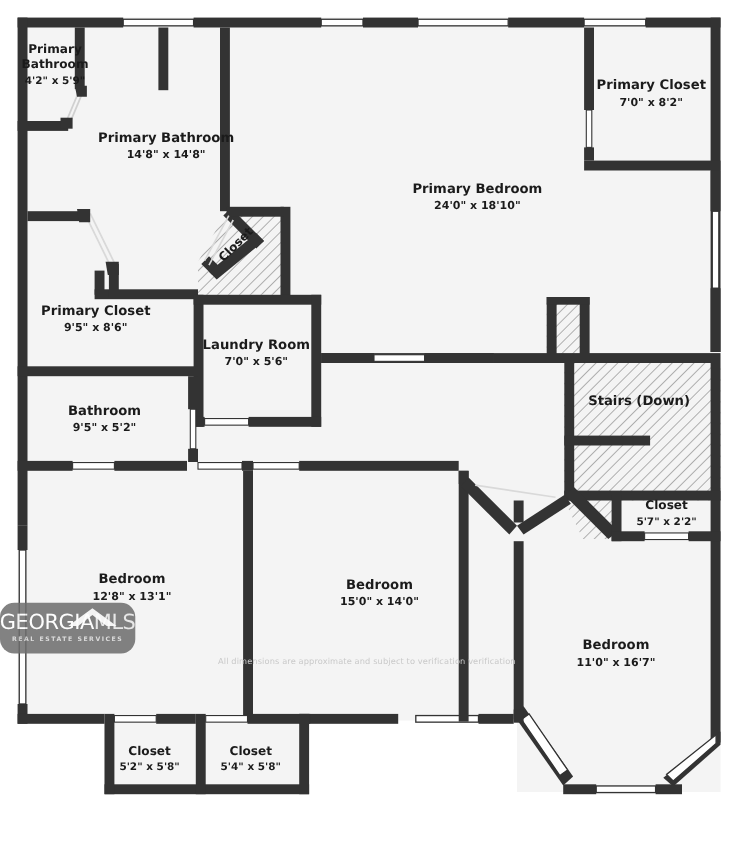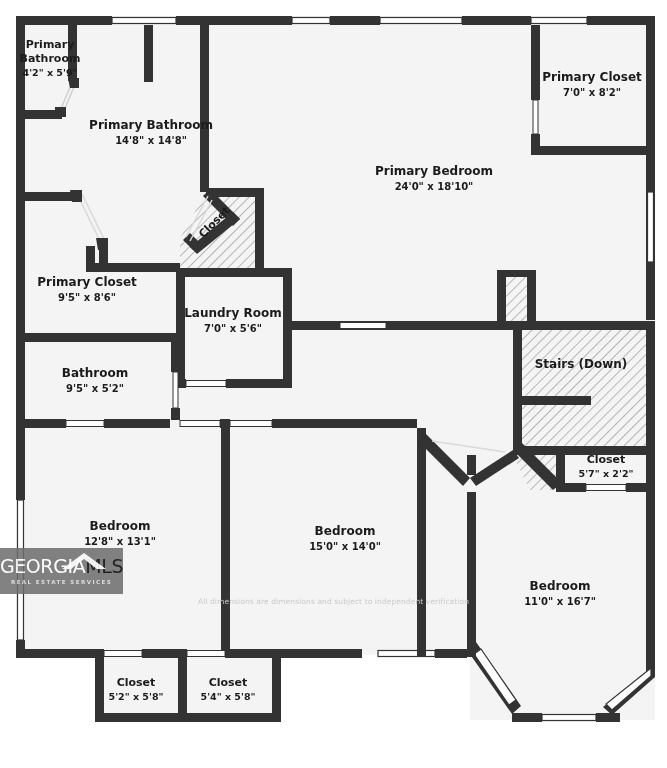--- a/index.html
+++ b/index.html
@@ -55,38 +55,39 @@
     bottom: 18px;
     width: 123px;
     height: 46px;
     background: #6e6e6e;
     opacity: 0.86;
     display: flex;
     flex-direction: column;
     align-items: center;
     justify-content: center;
     overflow: hidden;
+    border-radius: 13px;
   }
   .wm-row {
     display: flex;
     align-items: baseline;
     line-height: 1;
   }
   .wm-georgia {
     font-family: "DejaVu Sans", "Liberation Sans", sans-serif;
     font-size: 19px;
     font-weight: 400;
     color: #ffffff;
     letter-spacing: -0.4px;
   }
   .wm-mls {
     font-family: "DejaVu Sans", "Liberation Sans", sans-serif;
     font-size: 19px;
     font-weight: 400;
-    color: #000000;
+    color: #e5e5e5;
     letter-spacing: -0.4px;
   }
   .wm-sub {
     font-family: "DejaVu Sans", "Liberation Sans", sans-serif;
     font-size: 5.6px;
     font-weight: 700;
     color: #d8d8d8;
     letter-spacing: 1.4px;
     margin-top: 3px;
   }
@@ -407,15 +408,15 @@
     <svg class="wm-roof" viewBox="0 0 46 18">
       <polygon points="23,1 45,17 36,17 23,7 10,17 1,17" fill="#ffffff" opacity="0.92"></polygon>
     </svg>
     <div class="wm-row">
       <span class="wm-georgia">GEORGIA</span>
       <span class="wm-mls">MLS</span>
     </div>
     <div class="wm-sub">REAL ESTATE SERVICES</div>
   </div>
 
-  <div class="disclaimer">All dimensions are dimensions and subject to independent verification</div>
+  <div class="disclaimer">All dimensions are approximate and subject to verification verification</div>
 
 </div>
 
 </body></html>

